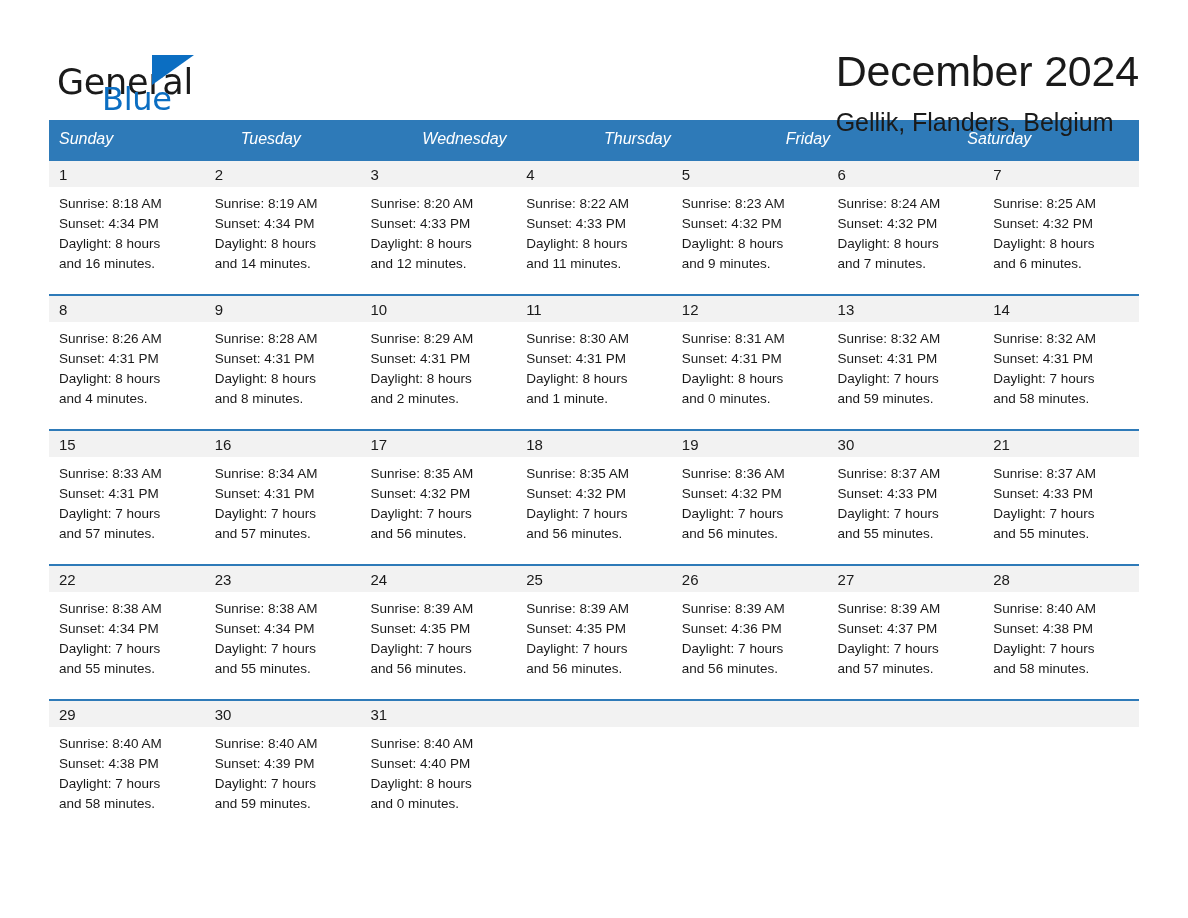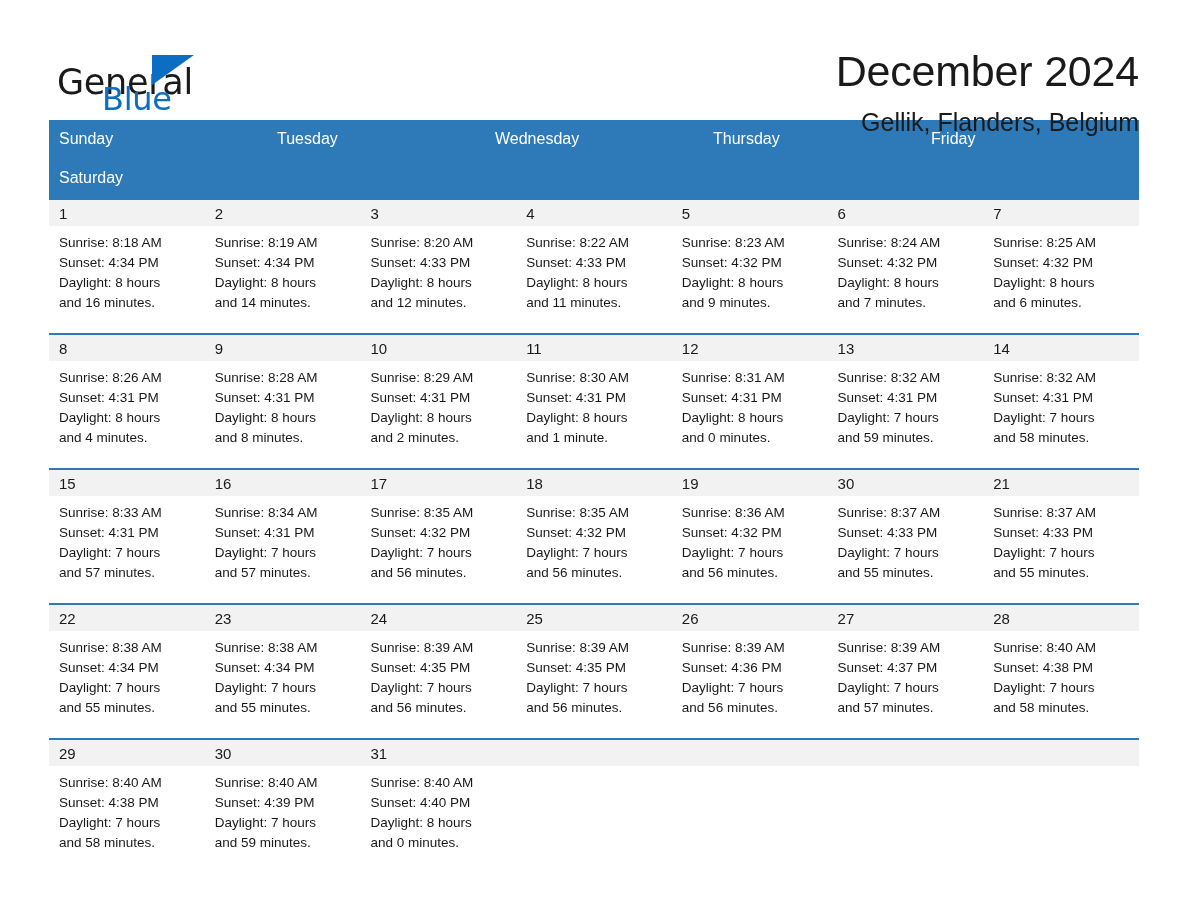--- a/index.html
+++ b/index.html
@@ -61,21 +61,21 @@
     left: 53px;
     top: 33px;
     font-size: 32px;
     line-height: 44px;
     color: #0b6ec2;
     letter-spacing: -0.3px;
     font-family: "DejaVu Sans", sans-serif;
     font-weight: 400;
   }
   .title-block {
-    text-align: right;
+    text-align: left;
     padding-top: 2px;
     margin-left: 38px;
   }
   .cal-title {
     font-size: 43px;
     line-height: 50px;
     font-weight: 400;
     color: #1a1a1a;
     letter-spacing: -0.2px;
     white-space: nowrap;
@@ -89,22 +89,23 @@
     white-space: nowrap;
   }
 
   
   .calendar {
     width: 1090px;
     margin-top: 8px;
   }
   .weekdays {
     display: grid;
-    grid-template-columns: repeat(5, 1fr);
+    grid-template-columns: repeat(6, 1fr);
     background: #2e7ab8;
+    font-style: italic;
   }
   .weekday {
     color: #ffffff;
     font-size: 16px;
     line-height: 20px;
     padding: 9px 0 10px 10px;
     white-space: nowrap;
   }
 
   .week {

